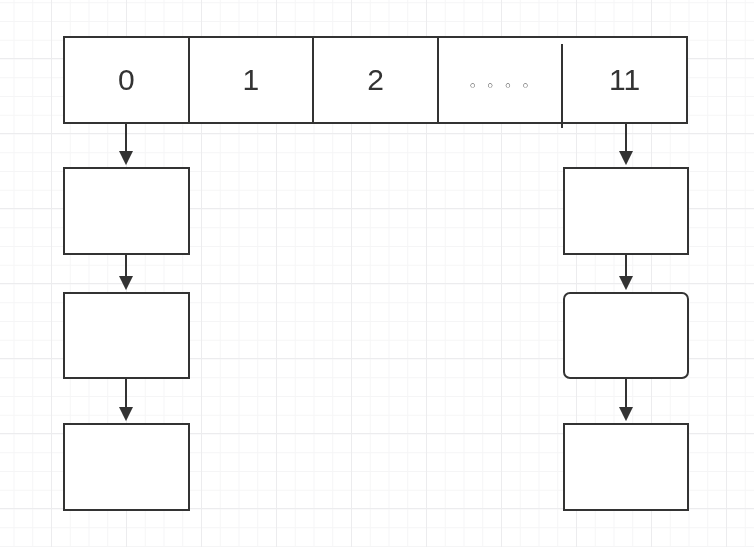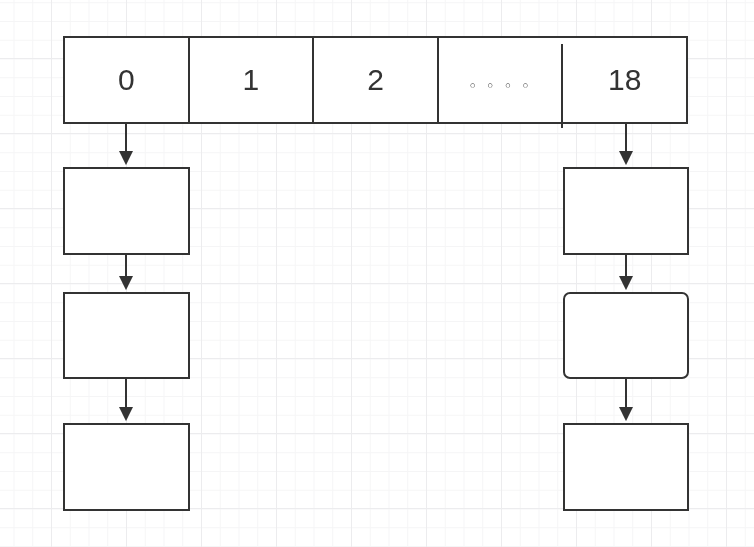--- a/index.html
+++ b/index.html
@@ -53,21 +53,21 @@
 </head>
 <body>
 
 <div id="canvas">
 
   <div class="bucket-array">
     <div class="cell">0</div>
     <div class="cell">1</div>
     <div class="cell">2</div>
     <div class="cell dots">◦ ◦ ◦ ◦</div>
-    <div class="cell">18</div>
+    <div class="cell">11</div>
   </div>
 
   <div class="node l row1"></div>
   <div class="node l row2"></div>
   <div class="node l row3"></div>
 
   <div class="node r row1"></div>
   <div class="node r row2 rounded"></div>
   <div class="node r row3"></div>
 

